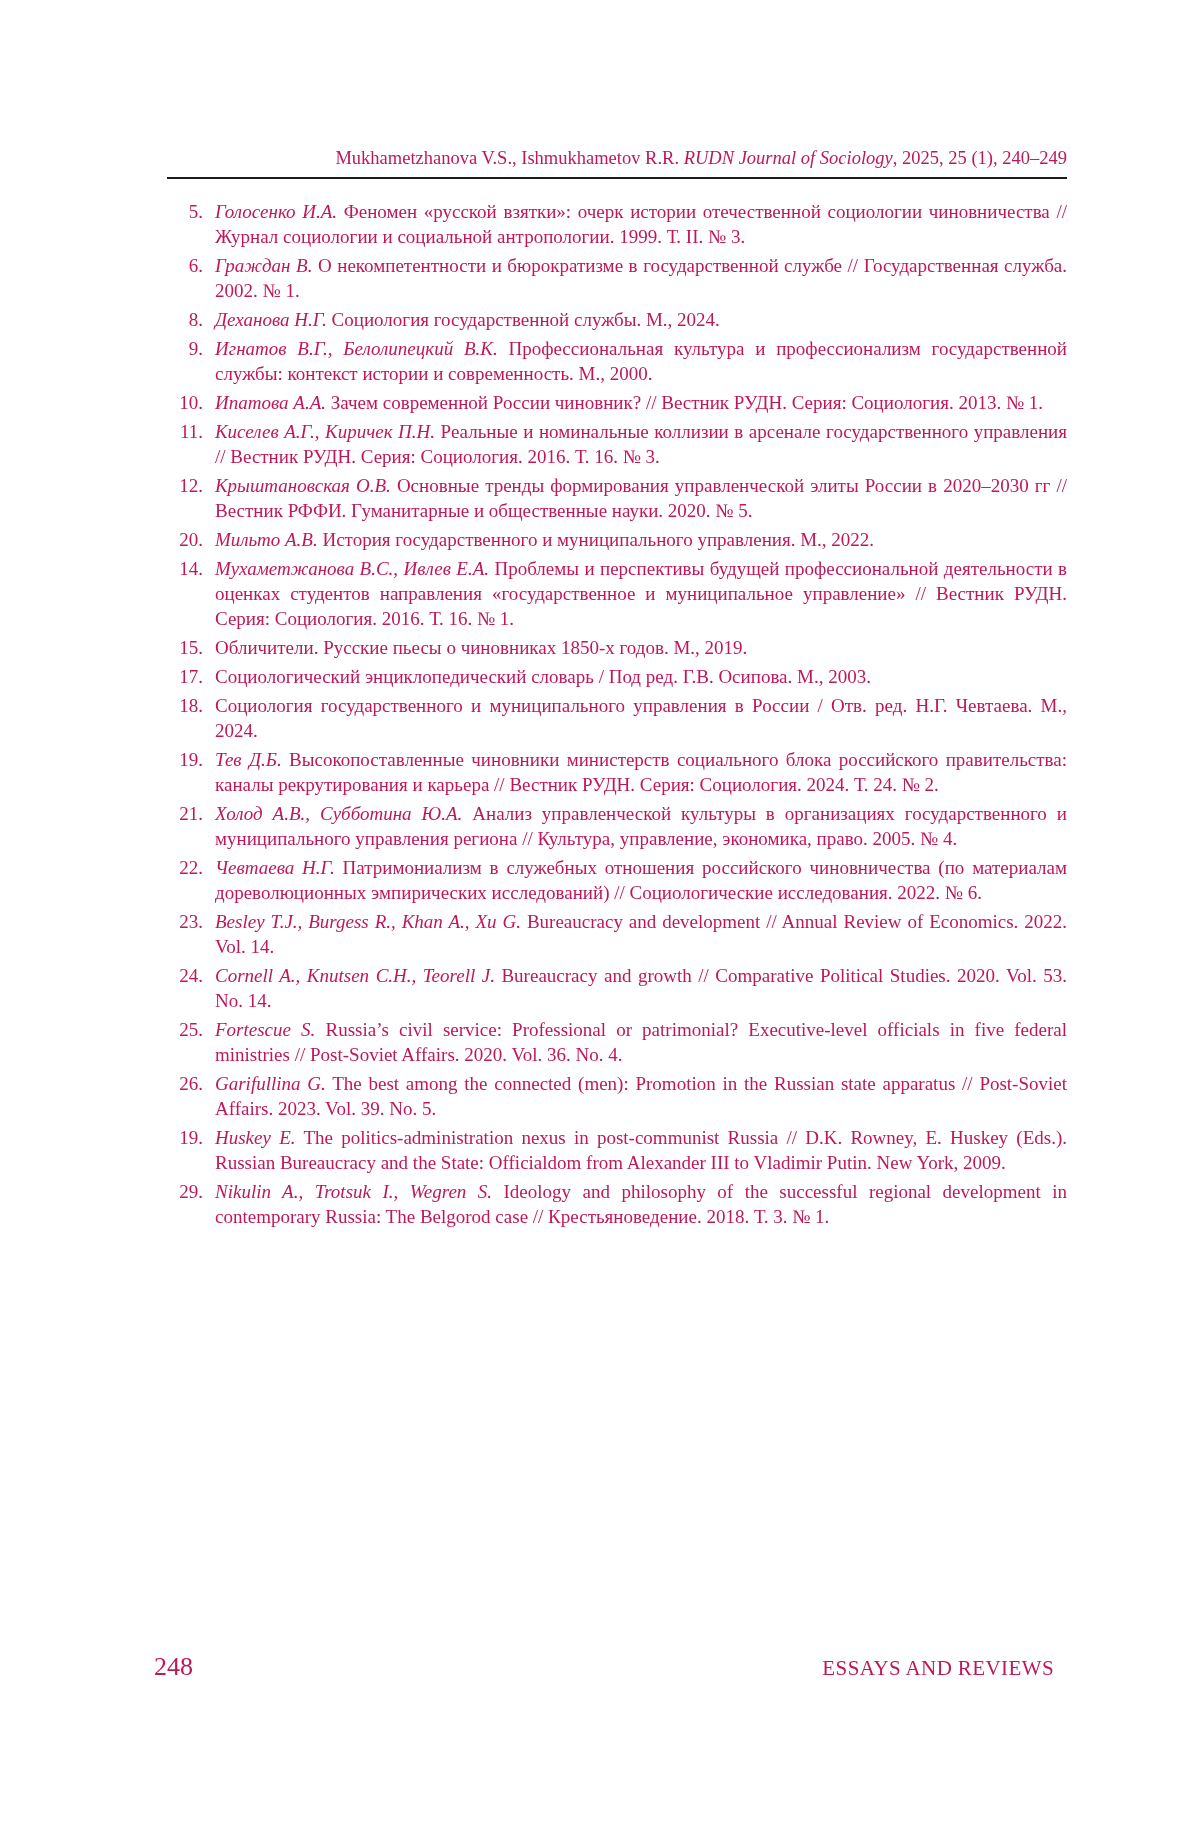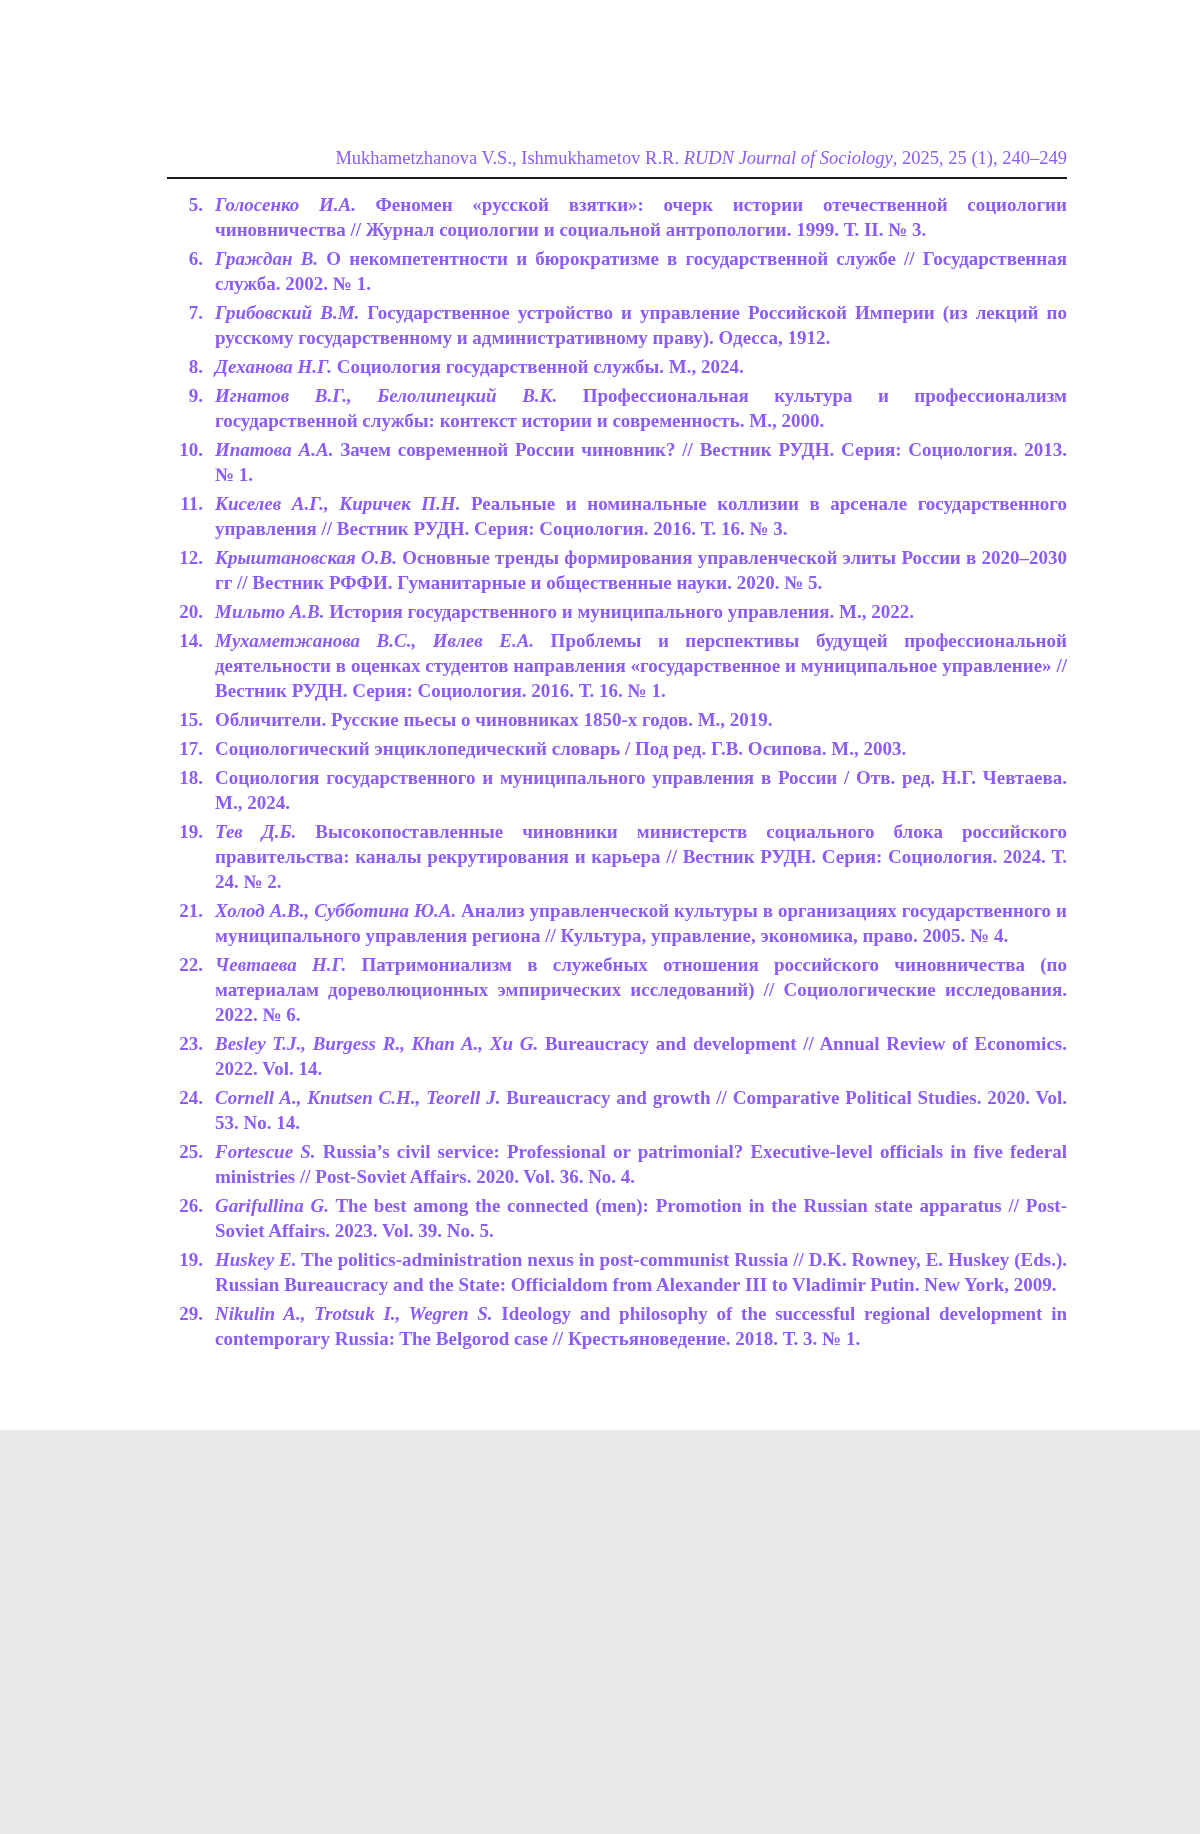--- a/index.html
+++ b/index.html
@@ -1,43 +1,42 @@
 <!DOCTYPE html>
 <html><head>
 <meta charset="utf-8">
 <style>
   * { margin: 0; padding: 0; box-sizing: border-box; }
   html, body { background: #e8e8e8; }
   .page {
     position: relative;
     width: 1200px;
-    height: 1430px;
+    height: 1834px;
     background: #ffffff;
     font-family: "Liberation Serif", "DejaVu Serif", serif;
-    color: #8b5cf6;
+    color: #be185d;
     overflow: hidden;
   }
   .content {
     position: absolute;
     left: 167px;
     top: 147px;
     width: 900px;
   }
   .running-header {
     font-size: 18.5px;
     line-height: 22px;
     text-align: right;
     white-space: nowrap;
     padding-bottom: 8px;
     border-bottom: 2.5px solid #1c1c1c;
   }
   .it { font-style: italic; }
   .refs {
-    margin-top: 13px;
-    font-weight: bold;
+    margin-top: 20px;
   }
   .ref {
     font-size: 19px;
     line-height: 25px;
     text-align: justify;
     padding-left: 48px;
     margin-bottom: 4px;
   }
   .ref .num {
     display: inline-block;
@@ -74,21 +73,20 @@
 
     <div class="running-header">
       <span>Mukhametzhanova V.S., Ishmukhametov R.R. </span><span class="it">RUDN Journal of Sociology</span><span>, 2025, 25 (1), 240–249</span>
     </div>
 
     <div class="refs" id="refs">
   <div class="ref"><span class="num">5.</span><span class="it">Голосенко И.А.</span><span> Феномен «русской взятки»: очерк истории отечественной социологии чиновничества // Журнал социологии и социальной антропологии. 1999. Т. II. № 3.</span></div>
 
   <div class="ref"><span class="num">6.</span><span class="it">Граждан В.</span><span> О некомпетентности и бюрократизме в государственной службе // Государственная служба. 2002. № 1.</span></div>
 
-  <div class="ref"><span class="num">7.</span><span class="it">Грибовский В.М.</span><span> Государственное устройство и управление Российской Империи (из лекций по русскому государственному и административному праву). Одесса, 1912.</span></div>
 
   <div class="ref"><span class="num">8.</span><span class="it">Деханова Н.Г.</span><span> Социология государственной службы. М., 2024.</span></div>
 
   <div class="ref"><span class="num">9.</span><span class="it">Игнатов В.Г., Белолипецкий В.К.</span><span> Профессиональная культура и профессионализм государственной службы: контекст истории и современность. М., 2000.</span></div>
 
   <div class="ref"><span class="num">10.</span><span class="it">Ипатова А.А.</span><span> Зачем современной России чиновник? // Вестник РУДН. Серия: Социология. 2013. № 1.</span></div>
 
   <div class="ref"><span class="num">11.</span><span class="it">Киселев А.Г., Киричек П.Н.</span><span> Реальные и номинальные коллизии в арсенале государственного управления // Вестник РУДН. Серия: Социология. 2016. Т. 16. № 3.</span></div>
 
   <div class="ref"><span class="num">12.</span><span class="it">Крыштановская О.В.</span><span> Основные тренды формирования управленческой элиты России в 2020–2030 гг // Вестник РФФИ. Гуманитарные и общественные науки. 2020. № 5.</span></div>

